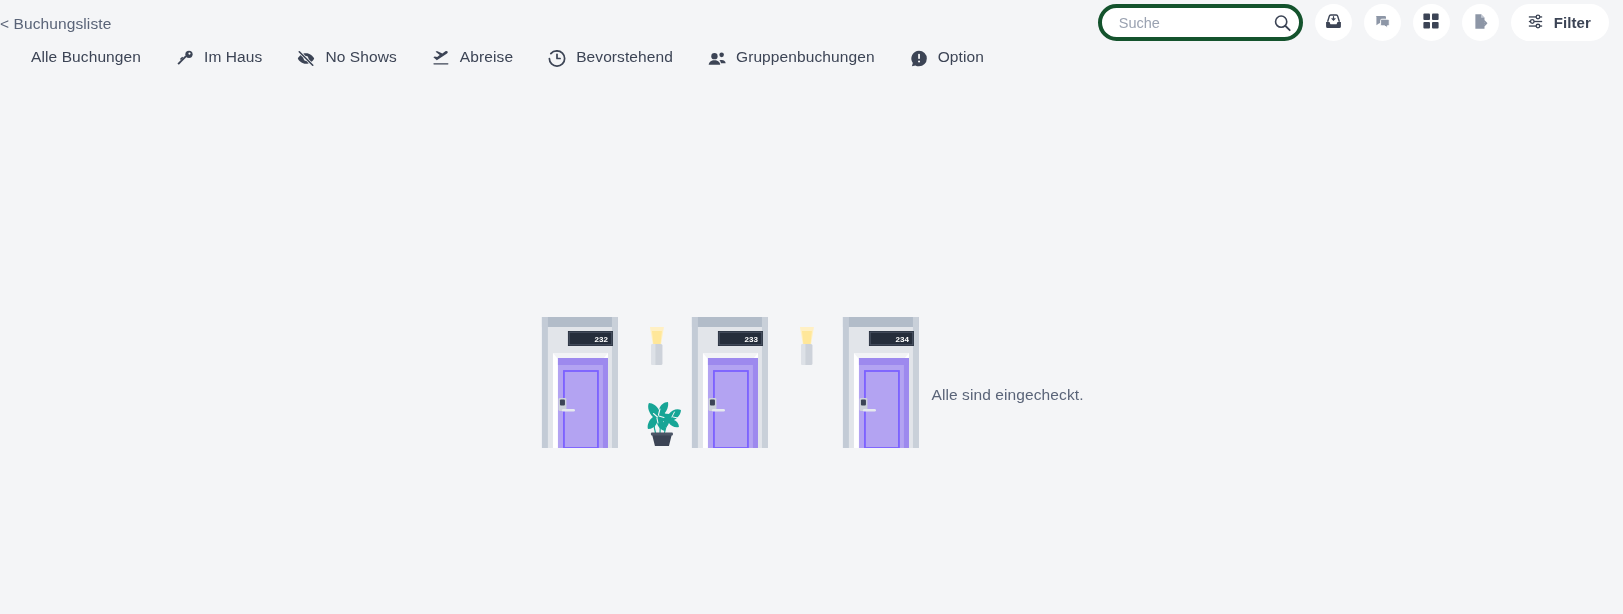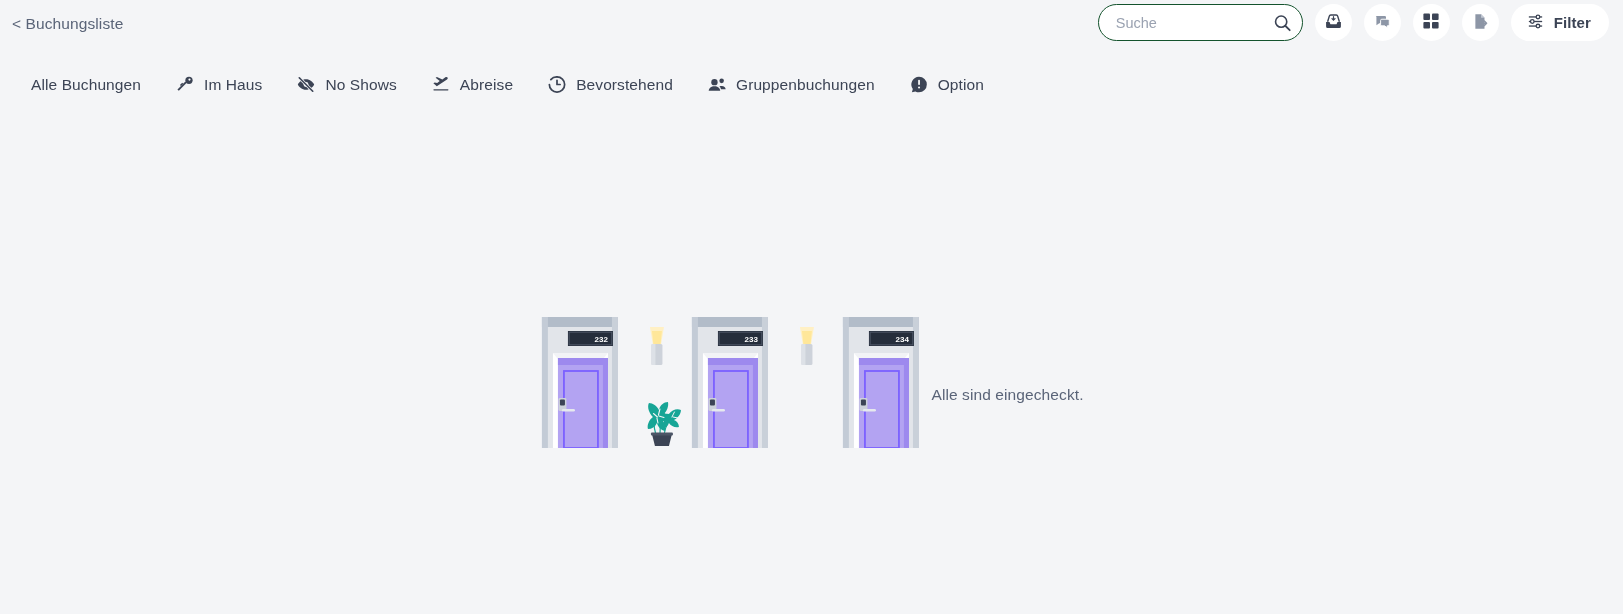--- a/index.html
+++ b/index.html
@@ -15,21 +15,21 @@
   
   .topbar {
     position: relative;
     height: 48px;
     display: flex;
     align-items: center;
     background: #f4f5f7;
   }
 
   .back-link {
-    margin-left: 12px;
+    margin-left: 0;
     font-size: 15.5px;
     color: #5a6478;
     letter-spacing: .1px;
     cursor: pointer;
     white-space: nowrap;
   }
 
   .topbar-right {
     position: absolute;
     right: 14px;
@@ -40,21 +40,21 @@
   }
 
   .search-wrap {
     position: relative;
     width: 205px;
     height: 37px;
   }
   .search-input {
     width: 100%;
     height: 100%;
-    border: 1px solid #14532d;
+    border: 4px solid #14532d;
     border-radius: 19px;
     background: #ffffff;
     padding: 0 38px 0 17px;
     font-size: 14.5px;
     color: #5a6478;
     font-family: "Liberation Sans", sans-serif;
     outline: none;
   }
   .search-input::placeholder { color: #9aa2b1; }
   .search-icon-btn {
@@ -104,21 +104,21 @@
   
   .tabbar {
     display: flex;
     align-items: center;
     height: 46px;
     padding-left: 14px;
     gap: 0px;
   }
   .tab {
     display: flex;
-    align-items: flex-end;
+    align-items: flex-start;
     gap: 9px;
     padding: 0 17px;
     height: 100%;
     cursor: pointer;
     white-space: nowrap;
   }
   .tab .tab-label {
     font-size: 15.5px;
     color: #3c4455;
     letter-spacing: .1px;

